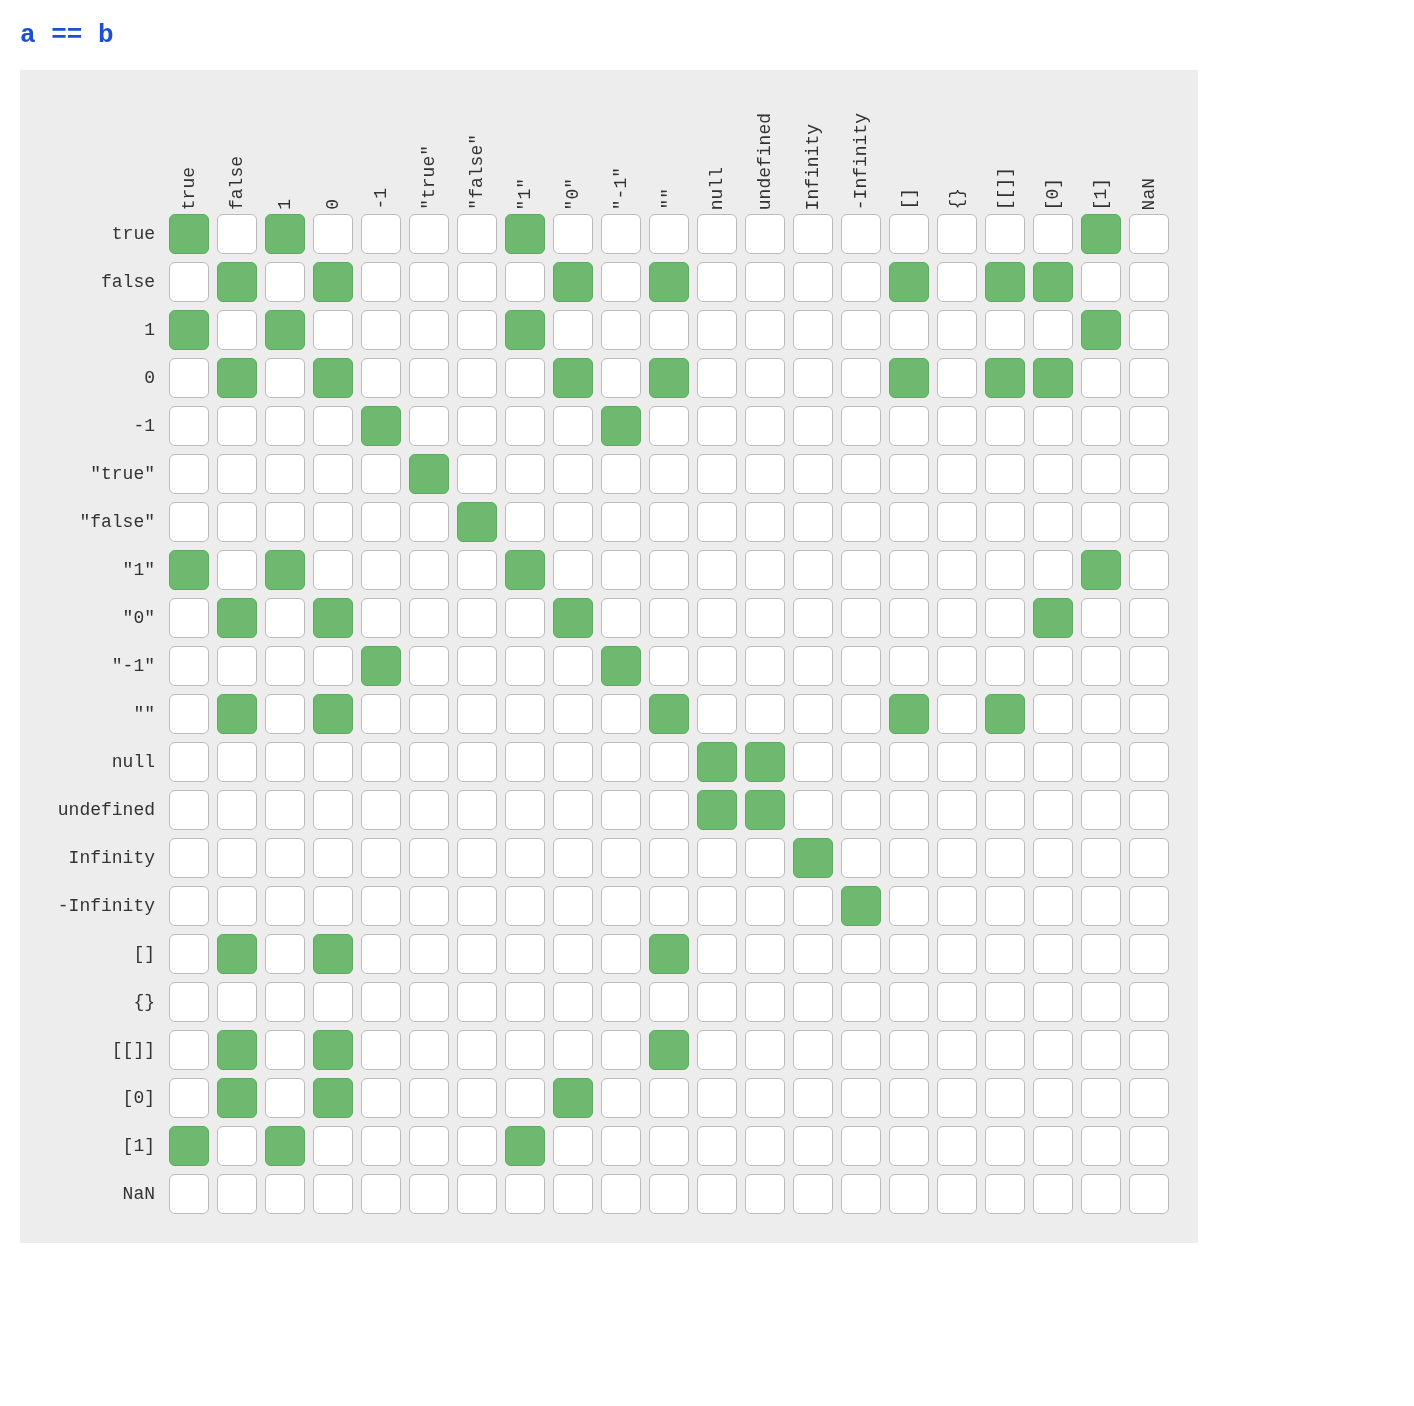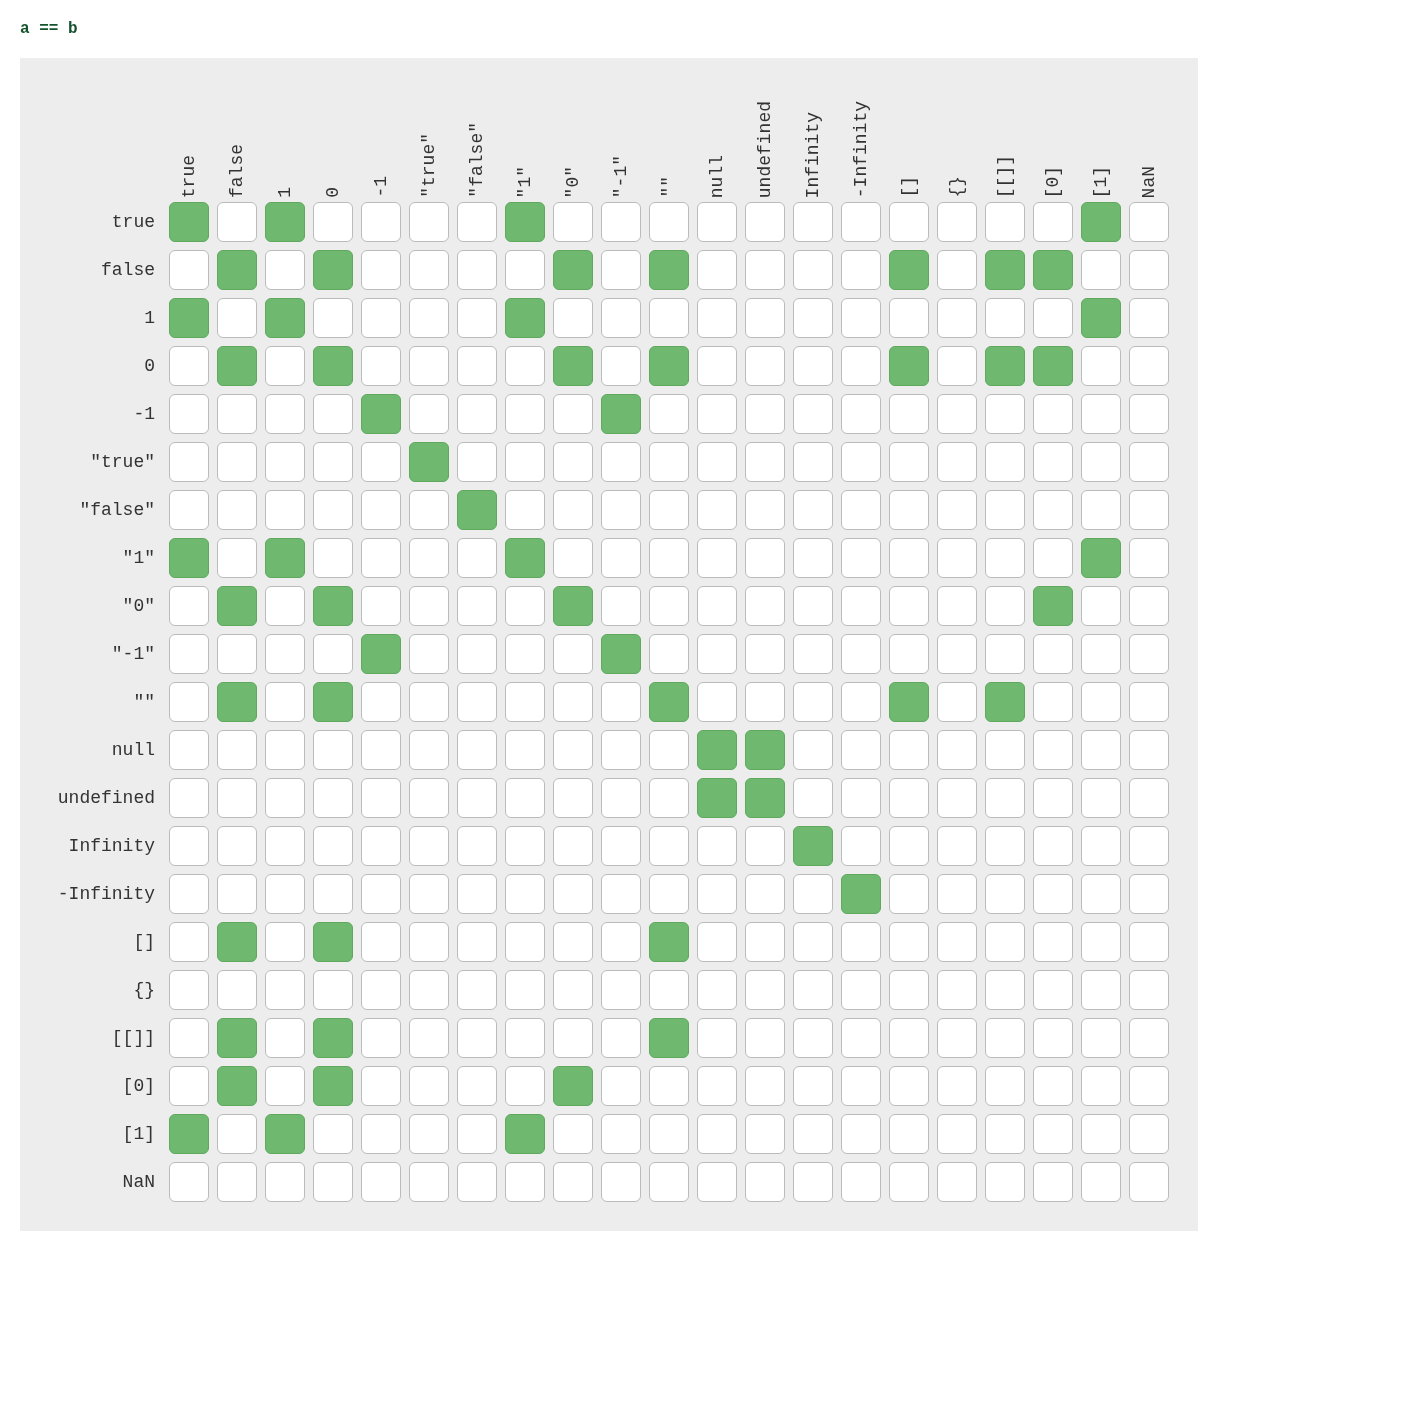--- a/index.html
+++ b/index.html
@@ -6,23 +6,23 @@
       box-sizing: border-box;
       margin: 0;
       padding: 0;
     }
     body {
       font-family: -apple-system, BlinkMacSystemFont, "Segoe UI", Helvetica, Arial, sans-serif;
       background: #ffffff;
       padding: 20px;
     }
     .title {
-      font-size: 16px;
+      font-size: 26px;
       font-weight: 700;
-      color: #14532d;
+      color: #1d4ed8;
       margin-bottom: 20px;
       font-family: "Menlo", "Consolas", "Courier New", monospace;
     }
     .chart-container {
       background: #ededed;
       padding: 20px 25px 25px 15px;
       display: inline-block;
     }
     .chart-inner {
       position: relative;

